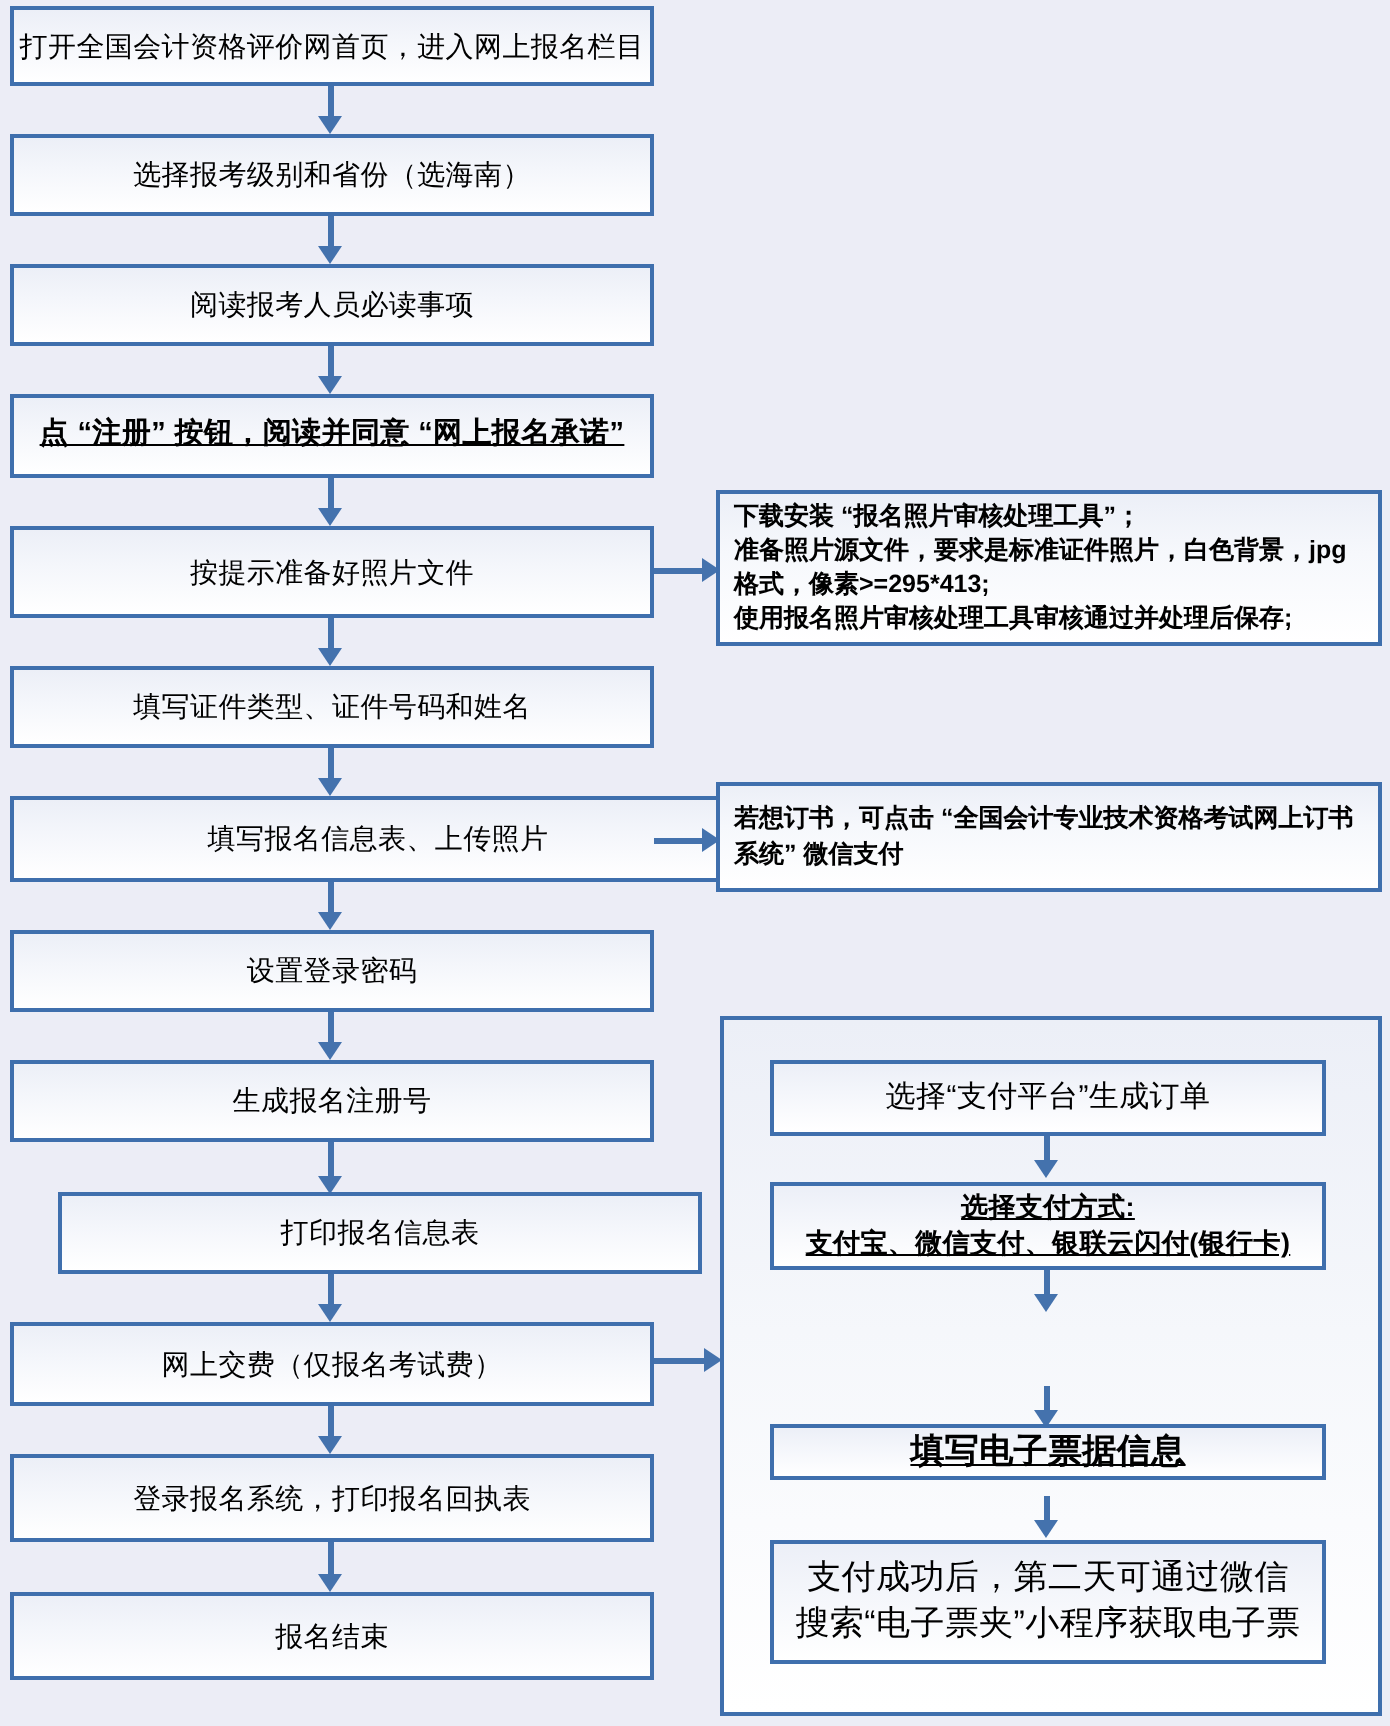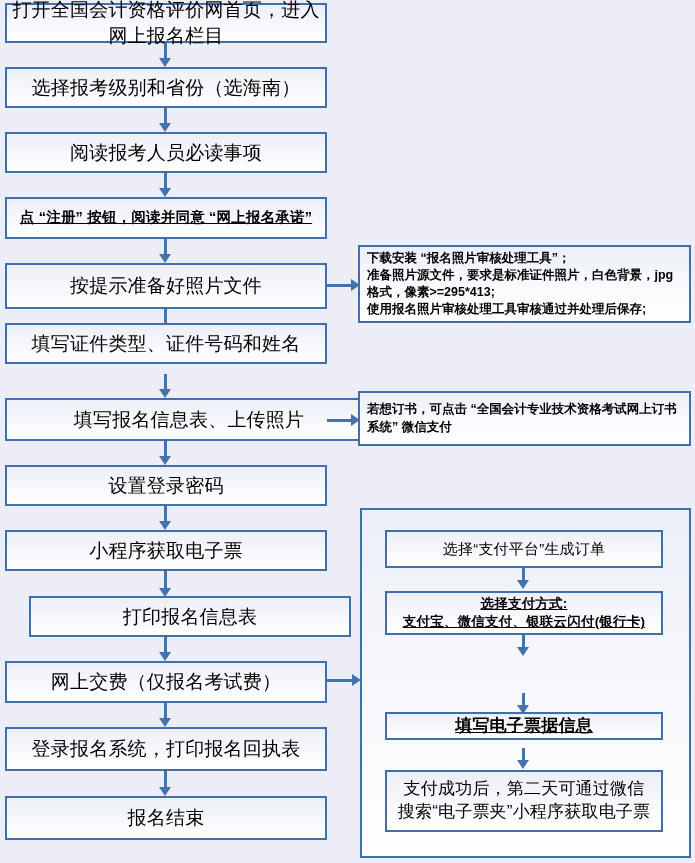--- a/index.html
+++ b/index.html
@@ -24,21 +24,21 @@
   .fbox {
     position: absolute;
     box-sizing: border-box;
     border: 2px solid #3f6fad;
     background: linear-gradient(180deg, #eceff7 0%, #f4f6fb 42%, #ffffff 100%);
     display: flex;
     align-items: center;
     justify-content: center;
     text-align: center;
     color: #000000;
-    font-size: 19px;
+    font-size: 14px;
     line-height: 1.35;
     letter-spacing: 0.2px;
   }
   .fbox.bold { font-weight: bold; font-size: 14.5px; text-decoration: underline; }
 
   
   .note {
     position: absolute;
     box-sizing: border-box;
     border: 2px solid #3f6fad;
@@ -120,21 +120,21 @@
 
   <div class="fbox" style="left:5px; top:263px; width:322px; height:46px;">
     <span>按提示准备好照片文件</span>
   </div>
   <div class="vline" style="left:164px; top:309px; height:18px;"></div>
   <div class="arrow-down" style="left:159px; top:324px;"></div>
 
   <div class="hline" style="left:327px; top:284px; width:26px;"></div>
   <div class="arrow-right" style="left:351px; top:279px;"></div>
 
-  <div class="fbox" style="left:5px; top:323px; width:322px; height:41px;text-align:center;">
+  <div class="fbox" style="left:5px; top:333px; width:322px; height:41px;text-align:center;">
     <span>填写证件类型、证件号码和姓名</span>
   </div>
   <div class="vline" style="left:164px; top:374px; height:18px;"></div>
   <div class="arrow-down" style="left:159px; top:389px;"></div>
 
   <div class="fbox" style="left:5px; top:398px; width:368px; height:43px;">
     <span>填写报名信息表、上传照片</span>
   </div>
   <div class="vline" style="left:164px; top:441px; height:19px;"></div>
   <div class="arrow-down" style="left:159px; top:456px;"></div>
@@ -142,21 +142,21 @@
   <div class="hline" style="left:327px; top:419px; width:26px;"></div>
   <div class="arrow-right" style="left:351px; top:414px;"></div>
 
   <div class="fbox" style="left:5px; top:465px; width:322px; height:41px;">
     <span>设置登录密码</span>
   </div>
   <div class="vline" style="left:164px; top:506px; height:18px;"></div>
   <div class="arrow-down" style="left:159px; top:521px;"></div>
 
   <div class="fbox" style="left:5px; top:530px; width:322px; height:41px;">
-    <span>小程序获取电子票</span>
+    <span>生成报名注册号</span>
   </div>
   <div class="vline" style="left:164px; top:571px; height:20px;"></div>
   <div class="arrow-down" style="left:159px; top:588px;"></div>
 
   <div class="fbox" style="left:5px; top:596px; width:322px; height:41px;margin-left:24px;">
     <span>打印报名信息表</span>
   </div>
   <div class="vline" style="left:164px; top:637px; height:18px;"></div>
   <div class="arrow-down" style="left:159px; top:652px;"></div>
 

